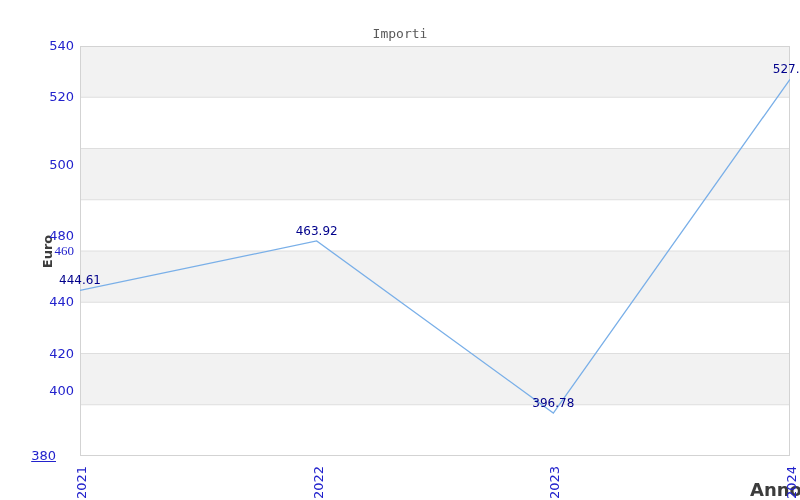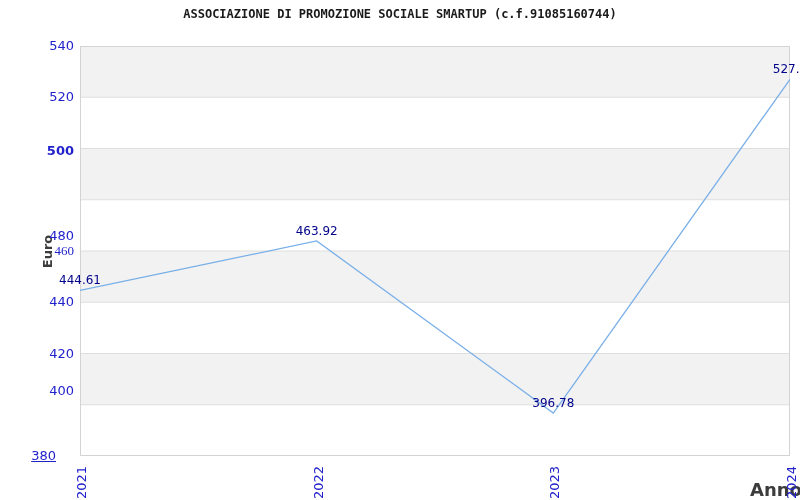--- a/index.html
+++ b/index.html
@@ -47,21 +47,21 @@
   .xlabel {
     position: absolute; left: 750px; top: 482px; width: 41px; height: 15px;
     line-height: 15px; text-align: right; font-size: 18px; font-weight: bold;
     color: #3c3c3c;
   }
 </style>
 </head>
 <body>
 
 <div id="canvas">
-  <div class="chart-title">ASSOCIAZIONE DI PROMOZIONE SOCIALE SMARTUP (c.f.91085160744)</div>
+  <div class="chart-subtitle">Importi</div>
   <div id="plot">
       <svg width="710" height="410" viewBox="0 0 710 410">
         <rect x="0" y="0" width="710" height="51.25" fill="#f2f2f2"></rect>
         <rect x="0" y="102.5" width="710" height="51.25" fill="#f2f2f2"></rect>
         <rect x="0" y="205" width="710" height="51.25" fill="#f2f2f2"></rect>
         <rect x="0" y="307.5" width="710" height="51.25" fill="#f2f2f2"></rect>
         <line x1="0" x2="710" y1="0" y2="0" stroke="#dedede" stroke-width="1"></line>
         <line x1="0" x2="710" y1="51.25" y2="51.25" stroke="#dedede" stroke-width="1"></line>
         <line x1="0" x2="710" y1="102.5" y2="102.5" stroke="#dedede" stroke-width="1"></line>
         <line x1="0" x2="710" y1="153.75" y2="153.75" stroke="#dedede" stroke-width="1"></line>
@@ -76,21 +76,21 @@
     </div>
   <div class="ylabel">Euro</div>
   <div class="xlabel">Anno</div>
   <div id="labels">
       <div class="y-tick" style="left: 20px; top: 448px; text-decoration: underline;">380</div>
       <div class="y-tick" style="left: 38px; top: 383px;">400</div>
       <div class="y-tick" style="left: 38px; top: 345.5px;">420</div>
       <div class="y-tick" style="left: 38px; top: 294.25px;">440</div>
       <div class="y-tick" style="left: 38px; top: 243px; font-family: Liberation Serif, serif;">460</div>
       <div class="y-tick" style="left: 38px; top: 191.75px; margin-top: 36px;">480</div>
-      <div class="y-tick" style="left: 38px; top: 143px; font-weight: bold;">500</div>
+      <div class="y-tick" style="left: 38px; top: 157px;">500</div>
       <div class="y-tick" style="left: 38px; top: 89.25px;">520</div>
       <div class="y-tick" style="left: 38px; top: 38px;">540</div>
       <div class="x-tick" style="left: 63px; top: 475px;">2021</div>
       <div class="x-tick" style="left: 299.667px; top: 475px;">2022</div>
       <div class="x-tick" style="left: 536.333px; top: 475px;">2023</div>
       <div class="x-tick" style="left: 773px; top: 475px;">2024</div>
       <div class="pt-label" style="left: 48px; top: 273.437px;">444.61</div>
       <div class="pt-label" style="left: 284.667px; top: 223.955px;">463.92</div>
       <div class="pt-label" style="left: 521.333px; top: 396.001px;">396.78</div>
       <div class="pt-label" style="left: 758px; top: 62.3125px;">527.0</div>

